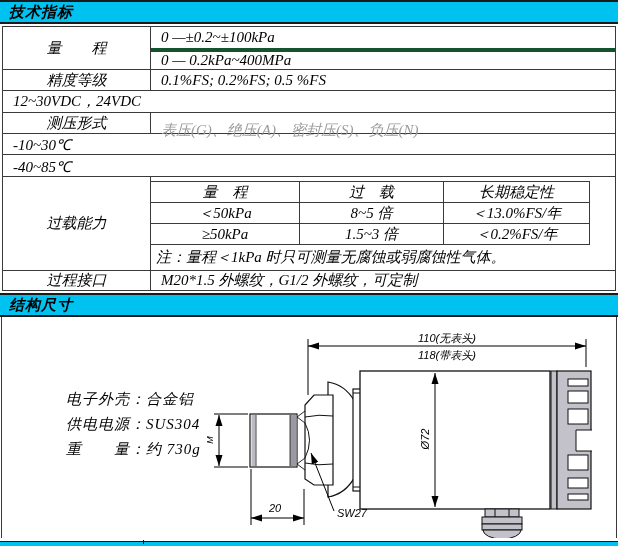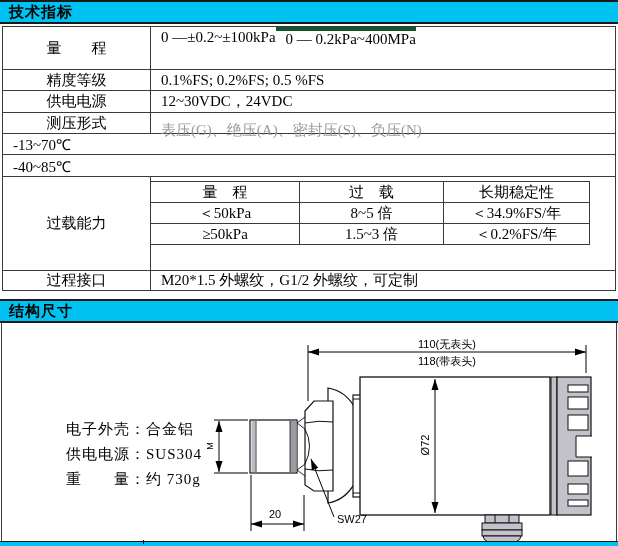--- a/index.html
+++ b/index.html
@@ -2,42 +2,42 @@
 <html><head>
 <meta charset="utf-8">
 <style>
   * { margin:0; padding:0; box-sizing:border-box; }
   html,body { width:618px; height:546px; }
   body {
     font-family:"Liberation Serif", serif;
     background:#fff; color:#000;
     position:relative; overflow:hidden;
   }
-  .page { position:absolute; inset:0; background:#fff; }
+  .page { position:absolute; inset:0; background:#fff;font-style:italic; }
 
   
   .section-header {
     height:24px; background:#00c2f0;
     border-top:2px solid #1a1a1a; border-bottom:2px solid #1a1a1a;
     display:flex; align-items:center; padding-left:9px;
     font-family:"Liberation Sans", sans-serif;
     font-weight:bold; font-size:15px; letter-spacing:1px;
   }
 
   
   .spec-table { margin:2px 2px 0 2px; border:1px solid #3a3a3a; }
   .row { display:flex; border-bottom:1px solid #3a3a3a; align-items:stretch; }
   .row:last-child { border-bottom:none; }
   .cell-label {
     width:148px; flex:0 0 148px; border-right:1px solid #3a3a3a;
     display:flex; align-items:center; justify-content:center;
     font-size:15px;
   }
   .cell-value { flex:1; display:flex; align-items:center; padding-left:10px; font-size:15px; }
-  .cell-value.stacked { align-items:stretch; padding:0; }
+  .cell-value.stacked { flex-direction:column; align-items:stretch; padding:0; }
   .subrow { height:21px; display:flex; align-items:center; padding-left:10px; }
   .subrow + .subrow { border-top:4px solid #14532d; }
   .muted { color:#9a9a9a;margin-top:14px; }
   .h43{height:43px} .h21{height:21px} .h22{height:22px} .h94{height:94px} .h19{height:19px}
 
   
   .cell-value.overload-wrap { flex-direction:column; align-items:flex-start; padding:4px 0 0 0; }
   table.nested { border-collapse:collapse; margin-left:-1px; }
   table.nested td {
     border:1px solid #3a3a3a; text-align:center; vertical-align:middle;
@@ -45,21 +45,21 @@
   }
   .c1{width:149px} .c2{width:144px} .c3{width:146px}
   .note-line { font-size:15px; padding:3px 0 0 5px; }
 
   
   .structure-body {
     position:relative; height:221px; margin:0 1px;
     border-left:1px solid #3a3a3a; border-right:1px solid #3a3a3a;
     overflow:hidden; background:#fff;
   }
-  .materials { position:absolute; left:64px; top:94px; font-size:15px; line-height:25px; letter-spacing:1px; }
+  .materials { position:absolute; left:64px; top:70px; font-size:15px; line-height:25px; letter-spacing:1px; }
   .drawing-svg { position:absolute; left:0; top:0; }
   .drawing-svg text { font-family:"Liberation Sans", sans-serif; fill:#000; }
 
   
   .bottom-bar {
     position:absolute; left:0; right:0; bottom:0; height:5px;
     background:#00c2f0; border-top:1px solid #1a1a1a;
   }
   .bottom-tick { position:absolute; left:143px; bottom:2px; width:1px; height:4px; background:#111; }
 </style>
@@ -81,70 +81,70 @@
         <div class="subrow">0 — 0.2kPa~400MPa</div>
       </div>
     </div>
 
     <div class="row h21">
       <div class="cell-label">精度等级</div>
       <div class="cell-value">0.1%FS; 0.2%FS; 0.5 %FS</div>
     </div>
 
     <div class="row h22">
-      <div class="cell-label">供电电源</div>
       <div class="cell-value">12~30VDC，24VDC</div>
     </div>
 
     <div class="row h21">
       <div class="cell-label">测压形式</div>
       <div class="cell-value muted">表压(G)、绝压(A)、密封压(S)、负压(N)</div>
     </div>
 
     <div class="row h21">
-      <div class="cell-value">-13~70℃</div>
+      <div class="cell-value">-10~30℃</div>
     </div>
 
     <div class="row h22">
       <div class="cell-value">-40~85℃</div>
     </div>
 
     <div class="row h94">
       <div class="cell-label">过载能力</div>
       <div class="cell-value overload-wrap">
         <table class="nested">
           <tbody>
               <tr>
             <td class="c1">量　程</td>
             <td class="c2">过　载</td>
             <td class="c3">长期稳定性</td>
           </tr>
           <tr>
             <td>＜50kPa</td>
             <td>8~5 倍</td>
-            <td>＜34.9%FS/年</td>
+            <td>＜13.0%FS/年</td>
           </tr>
           <tr>
             <td>≥50kPa</td>
             <td>1.5~3 倍</td>
             <td>＜0.2%FS/年</td>
           </tr>
         </tbody>
           </table>
+        <div class="note-line">注：量程＜1kPa 时只可测量无腐蚀或弱腐蚀性气体。</div>
       </div>
     </div>
 
     <div class="row h19">
       <div class="cell-label">过程接口</div>
       <div class="cell-value">M20*1.5 外螺纹，G1/2 外螺纹，可定制</div>
     </div>
 
   </div>
 
-  <div class="section-header" style="margin-top:8px;">
+  <div class="section-header" style="margin-top:2px;">
     <span>结构尺寸</span>
   </div>
 
   <div class="structure-body">
 
     <div class="materials">
       <div>电子外壳：合金铝</div>
       <div>供电电源：SUS304</div>
       <div>重　　量：约 730g</div>
     </div>

